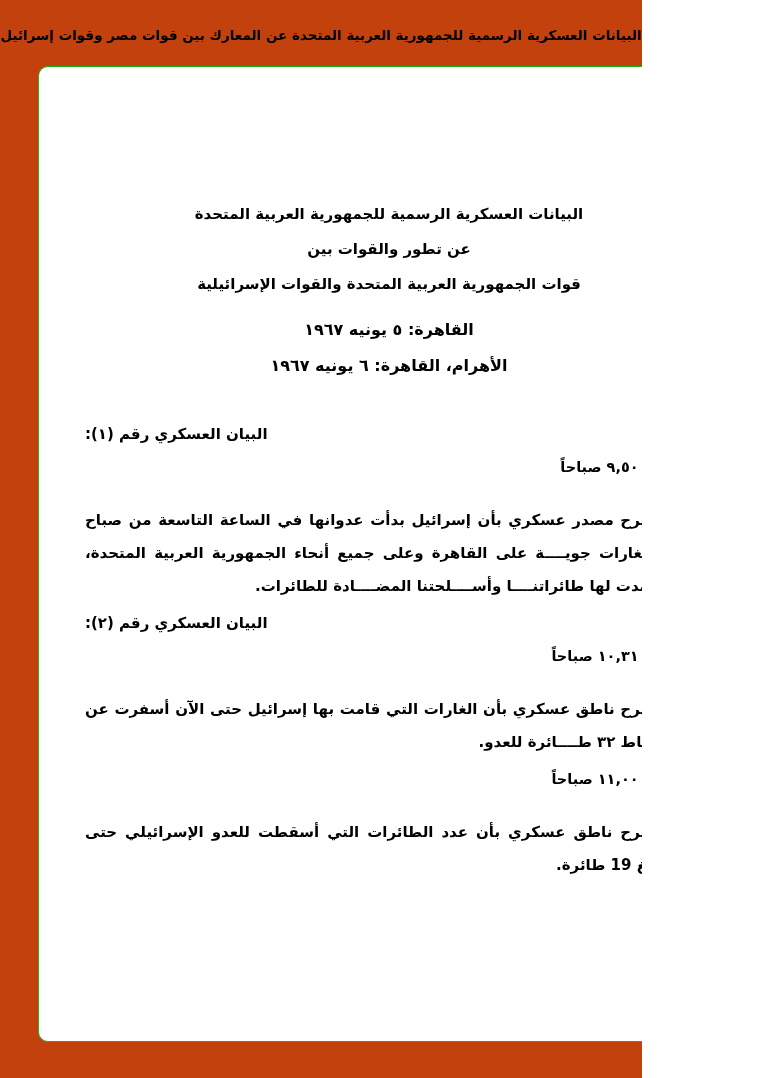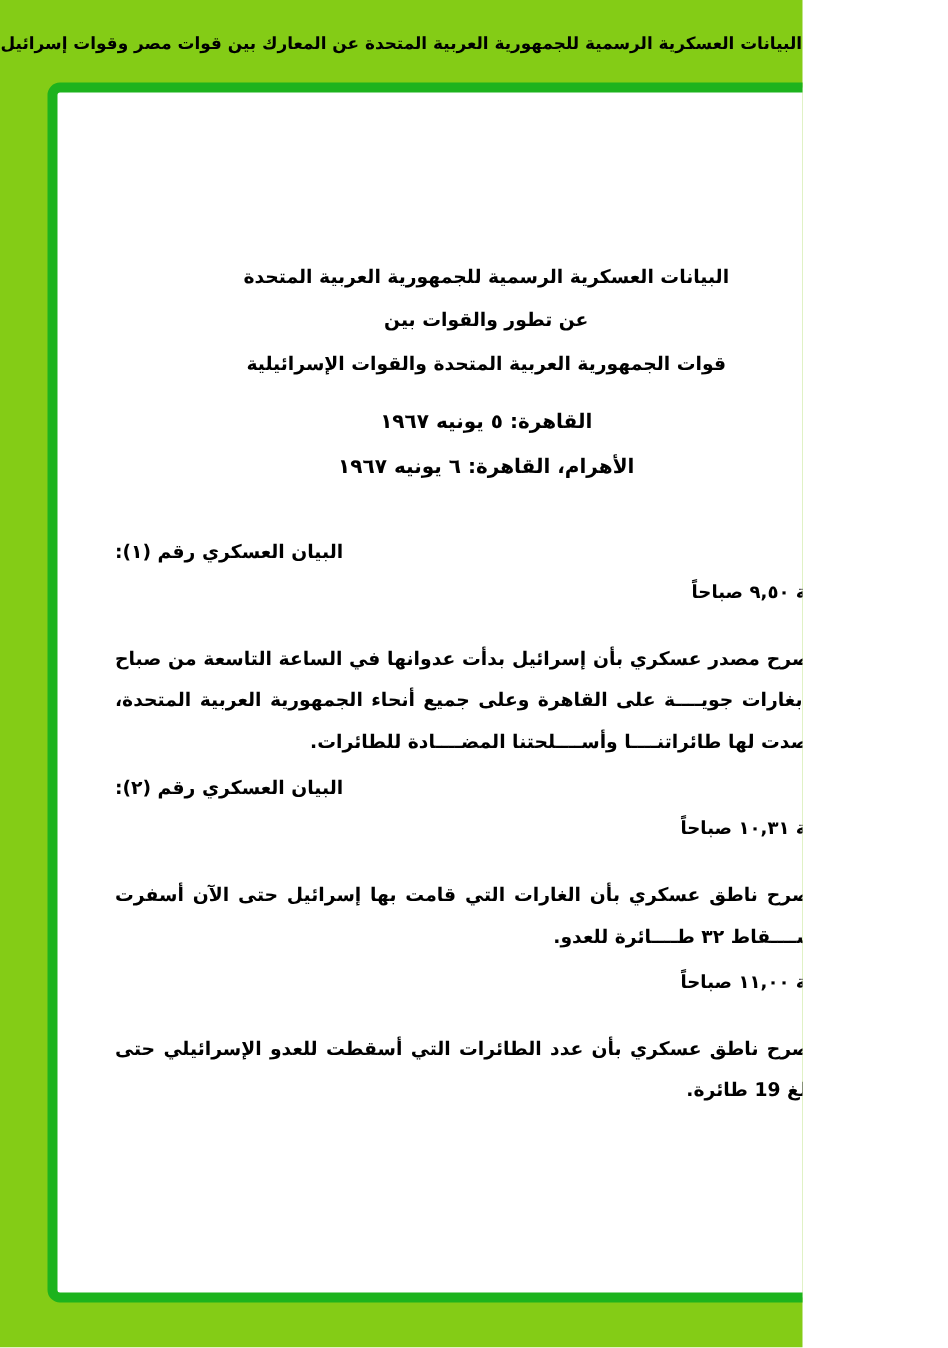--- a/index.html
+++ b/index.html
@@ -7,38 +7,38 @@
     width: 758px;
     height: 1078px;
     background: #ffffff;
     font-family: "DejaVu Sans", sans-serif;
     color: #000000;
   }
   .page {
     position: relative;
     width: 642px;
     height: 1078px;
-    background: #84cc16;
+    background: #c2410c;
     overflow: hidden;
   }
   .top-header {
     direction: rtl;
     text-align: center;
     font-weight: bold;
     font-size: 13.5px;
     padding-top: 26px;
     line-height: 18px;
   }
   .green-frame {
     position: absolute;
     left: 38px;
     top: 66px;
     width: 684px;
     height: 976px;
-    border: 8px solid #b91c1c;
+    border: 1px solid #b91c1c;
     border-radius: 10px;
     background: #ffffff;
     overflow: hidden;
   }
   .doc {
     direction: rtl;
     font-weight: bold;
     padding: 130px 28px 0 46px;
   }
   .heading-line {

